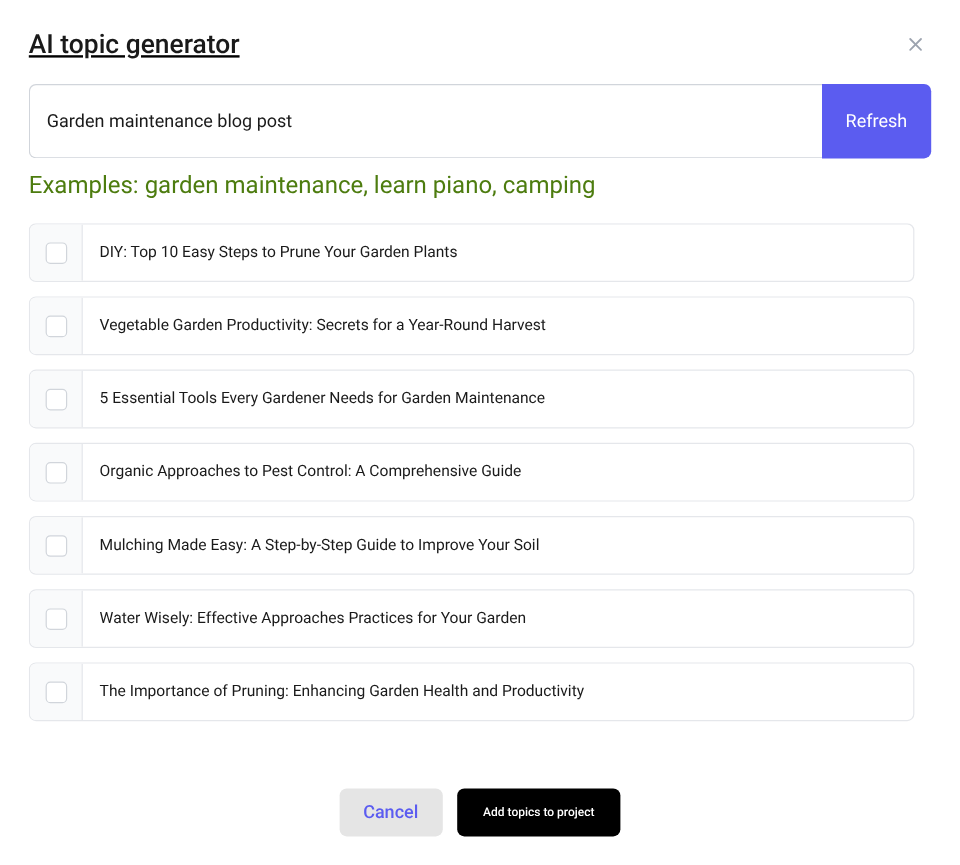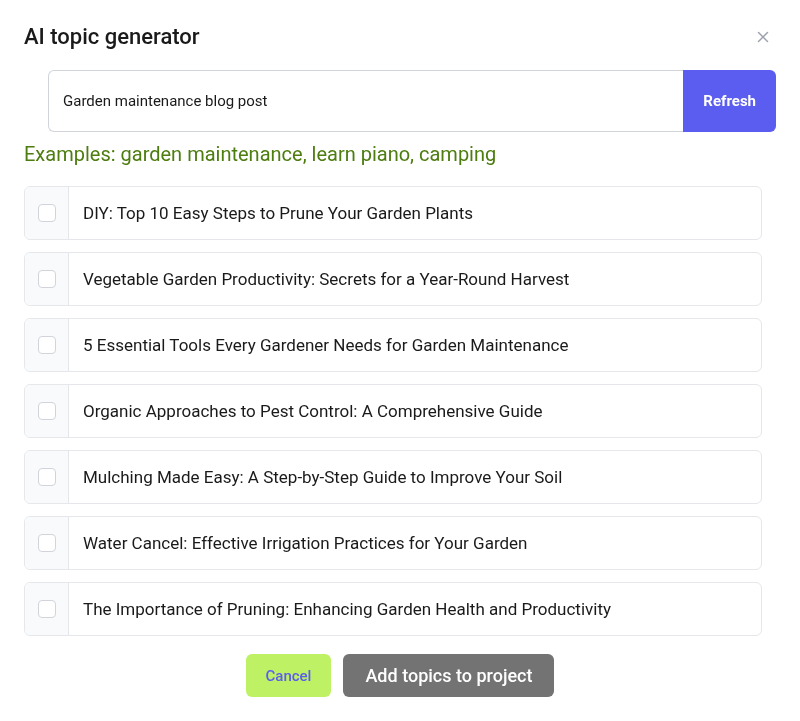--- a/index.html
+++ b/index.html
@@ -16,23 +16,24 @@
     }
     .modal {
       padding: 24px;
       position: relative;
       height: 100%;
       display: flex;
       flex-direction: column;
     }
     .header {
       display: flex;
-      align-items: flex-start;
+      align-items: flex-end;
       justify-content: space-between;
       margin-bottom: 20px;
+      text-decoration: underline;
     }
     .title {
       font-size: 22px;
       font-weight: 500;
       color: #1a1a1a;
     }
     .close-btn {
       background: none;
       border: none;
       cursor: pointer;
@@ -53,30 +54,29 @@
     .topic-input {
       flex: 1;
       padding: 21px 14px;
       font-size: 15px;
       border: 1px solid #d1d5db;
       border-right: none;
       border-radius: 6px 0 0 6px;
       outline: none;
       color: #1a1a1a;
       font-family: inherit;
-      margin-left: 24px;
     }
     .refresh-btn {
       padding: 11px 20px;
       background: #5b5cf0;
       color: #fff;
       border: none;
       border-radius: 0 6px 6px 0;
       font-size: 15px;
-      font-weight: 700;
+      font-weight: 400;
       cursor: pointer;
       font-family: inherit;
     }
     .examples {
       font-size: 20px;
       color: #4d7c0f;
       margin-bottom: 20px;
     }
     .list-wrap {
       position: relative;
@@ -119,52 +119,52 @@
       width: 18px;
       height: 18px;
       border: 1px solid #d1d5db;
       border-radius: 4px;
       background: #fff;
       cursor: pointer;
     }
     .topic-text {
       flex: 1;
       padding: 16px 14px;
-      font-size: 17px;
+      font-size: 13px;
       color: #1a1a1a;
     }
     .disclaimer {
       font-size: 14px;
       color: #9ca3af;
       margin-top: 18px;
       margin-bottom: 20px;
     }
     .footer {
       display: flex;
       justify-content: center;
       gap: 12px;
     }
     .cancel-btn {
       padding: 11px 20px;
-      background: #bef264;
+      background: #e5e5e5;
       color: #5b5cf0;
       border: none;
       border-radius: 6px;
       font-size: 15px;
       font-weight: 500;
       cursor: pointer;
       font-family: inherit;
     }
     .add-btn {
       padding: 11px 22px;
-      background: #737373;
+      background: #000000;
       color: #fff;
       border: none;
       border-radius: 6px;
-      font-size: 18px;
+      font-size: 10px;
       font-weight: 500;
       cursor: pointer;
       font-family: inherit;
     }
   </style>
 </head>
 <body>
 
 <div class="modal">
   <div class="header">
@@ -213,21 +213,21 @@
         <div class="topic-row">
           <div class="checkbox-cell">
             <div class="checkbox"></div>
           </div>
           <div class="topic-text">Mulching Made Easy: A Step-by-Step Guide to Improve Your Soil</div>
         </div>
         <div class="topic-row">
           <div class="checkbox-cell">
             <div class="checkbox"></div>
           </div>
-          <div class="topic-text">Water Cancel: Effective Irrigation Practices for Your Garden</div>
+          <div class="topic-text">Water Wisely: Effective Approaches Practices for Your Garden</div>
         </div>
         <div class="topic-row">
           <div class="checkbox-cell">
             <div class="checkbox"></div>
           </div>
           <div class="topic-text">The Importance of Pruning: Enhancing Garden Health and Productivity</div>
         </div>
       </div>
   </div>
 

